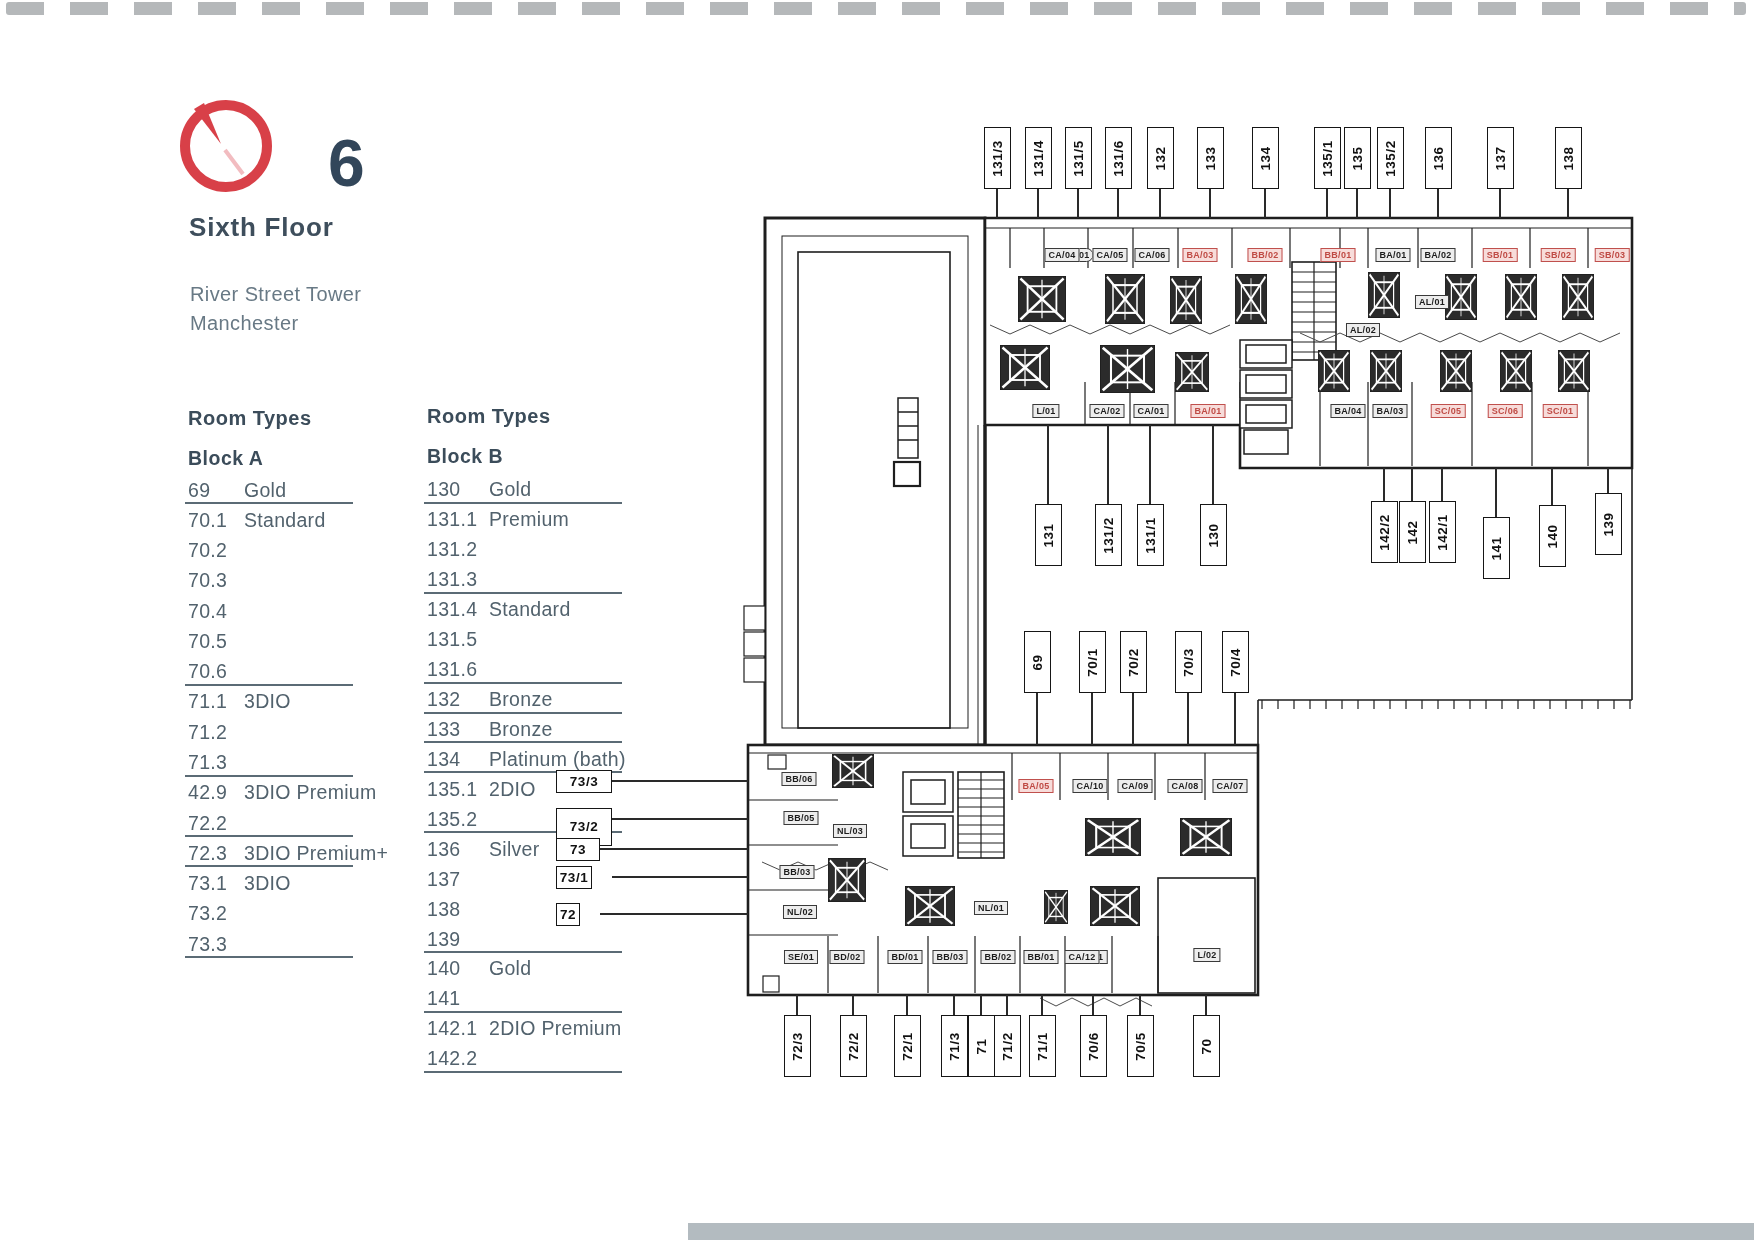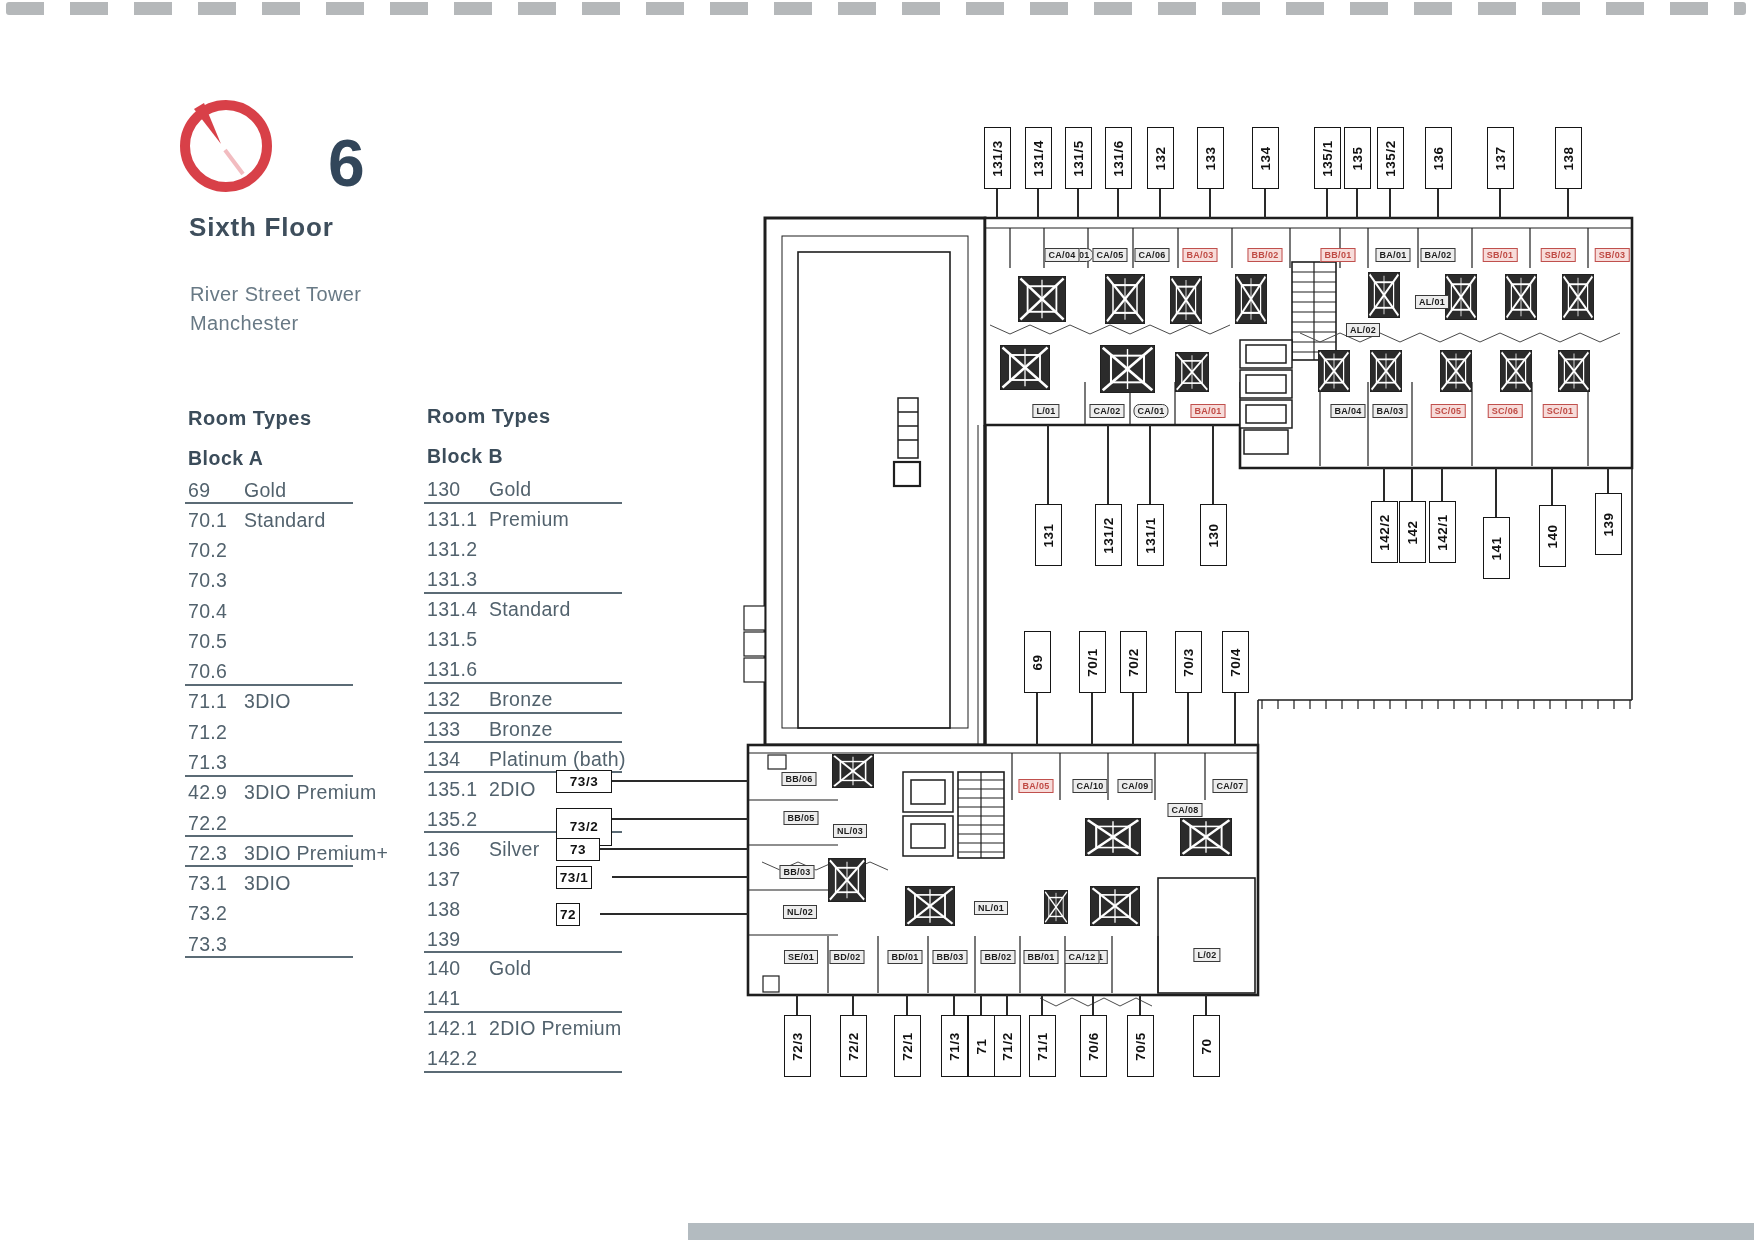--- a/index.html
+++ b/index.html
@@ -595,36 +595,36 @@
     <div class="unit red" style="left: 1338px; top: 255px;">BB/01</div>
     <div class="unit" style="left: 1393px; top: 255px;">BA/01</div>
     <div class="unit" style="left: 1438px; top: 255px;">BA/02</div>
     <div class="unit red" style="left: 1500px; top: 255px;">SB/01</div>
     <div class="unit red" style="left: 1558px; top: 255px;">SB/02</div>
     <div class="unit red" style="left: 1612px; top: 255px;">SB/03</div>
     <div class="unit" style="left: 1432px; top: 302px;">AL/01</div>
     <div class="unit" style="left: 1363px; top: 330px;">AL/02</div>
     <div class="unit" style="left: 1046px; top: 411px;">L/01</div>
     <div class="unit" style="left: 1107px; top: 411px;">CA/02</div>
-    <div class="unit" style="left: 1151px; top: 411px; border-radius: 6px;">CA/01</div>
+    <div class="unit" style="left: 1151px; top: 411px;">CA/01</div>
     <div class="unit red" style="left: 1208px; top: 411px;">BA/01</div>
     <div class="unit" style="left: 1348px; top: 411px;">BA/04</div>
     <div class="unit" style="left: 1390px; top: 411px;">BA/03</div>
     <div class="unit red" style="left: 1448px; top: 411px;">SC/05</div>
     <div class="unit red" style="left: 1505px; top: 411px;">SC/06</div>
     <div class="unit red" style="left: 1560px; top: 411px;">SC/01</div>
     <div class="unit" style="left: 799px; top: 779px;">BB/06</div>
     <div class="unit" style="left: 801px; top: 818px;">BB/05</div>
     <div class="unit" style="left: 850px; top: 831px;">NL/03</div>
     <div class="unit" style="left: 797px; top: 872px;">BB/03</div>
     <div class="unit" style="left: 800px; top: 912px;">NL/02</div>
     <div class="unit red" style="left: 1036px; top: 786px;">BA/05</div>
     <div class="unit" style="left: 1090px; top: 786px;">CA/10</div>
     <div class="unit" style="left: 1135px; top: 786px;">CA/09</div>
-    <div class="unit" style="left: 1185px; top: 810px;">CA/08</div>
+    <div class="unit" style="left: 1185px; top: 786px;">CA/08</div>
     <div class="unit" style="left: 1230px; top: 786px;">CA/07</div>
     <div class="unit" style="left: 991px; top: 908px;">NL/01</div>
     <div class="unit" style="left: 801px; top: 957px;">SE/01</div>
     <div class="unit" style="left: 847px; top: 957px;">BD/02</div>
     <div class="unit" style="left: 905px; top: 957px;">BD/01</div>
     <div class="unit" style="left: 950px; top: 957px;">BB/03</div>
     <div class="unit" style="left: 998px; top: 957px;">BB/02</div>
     <div class="unit" style="left: 1041px; top: 957px;">BB/01</div>
     <div class="unit" style="left: 1090px; top: 957px;">CA/11</div>
     <div class="unit" style="left: 1082px; top: 957px;">CA/12</div>

